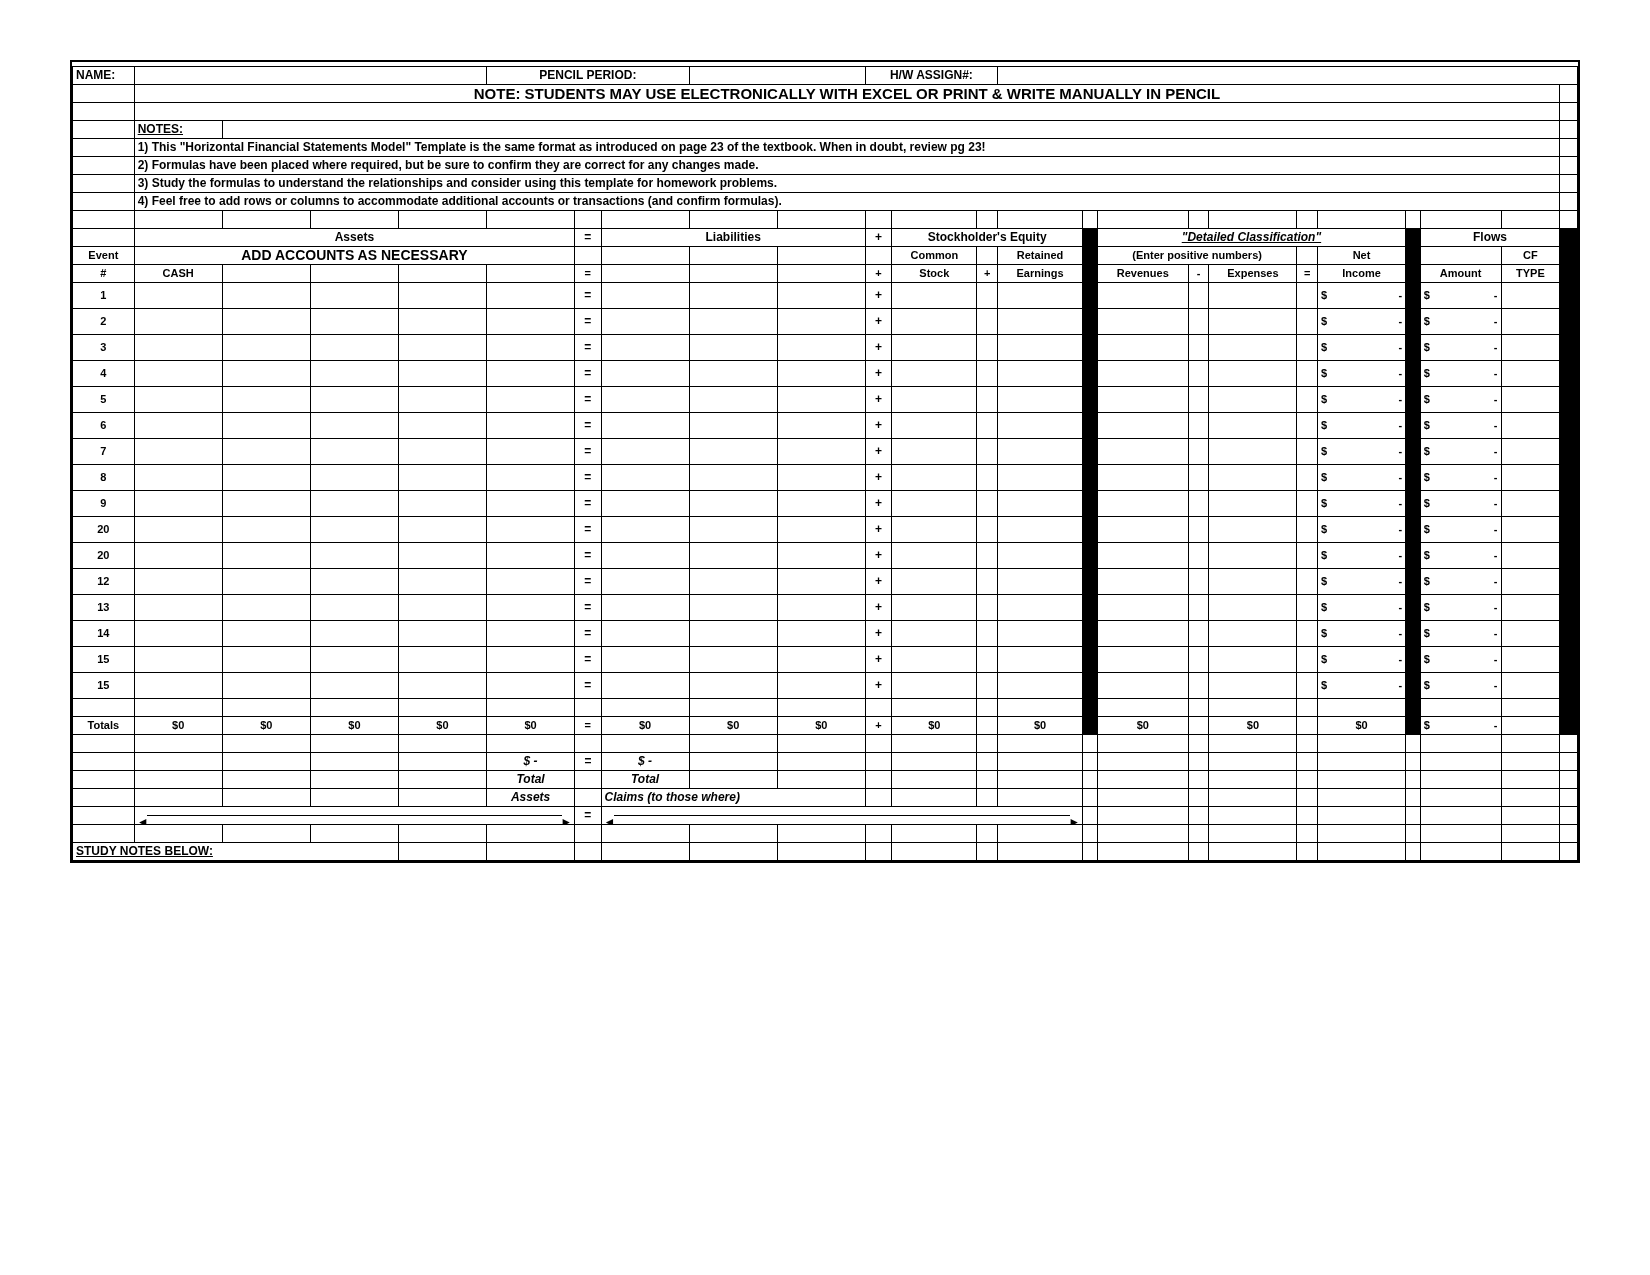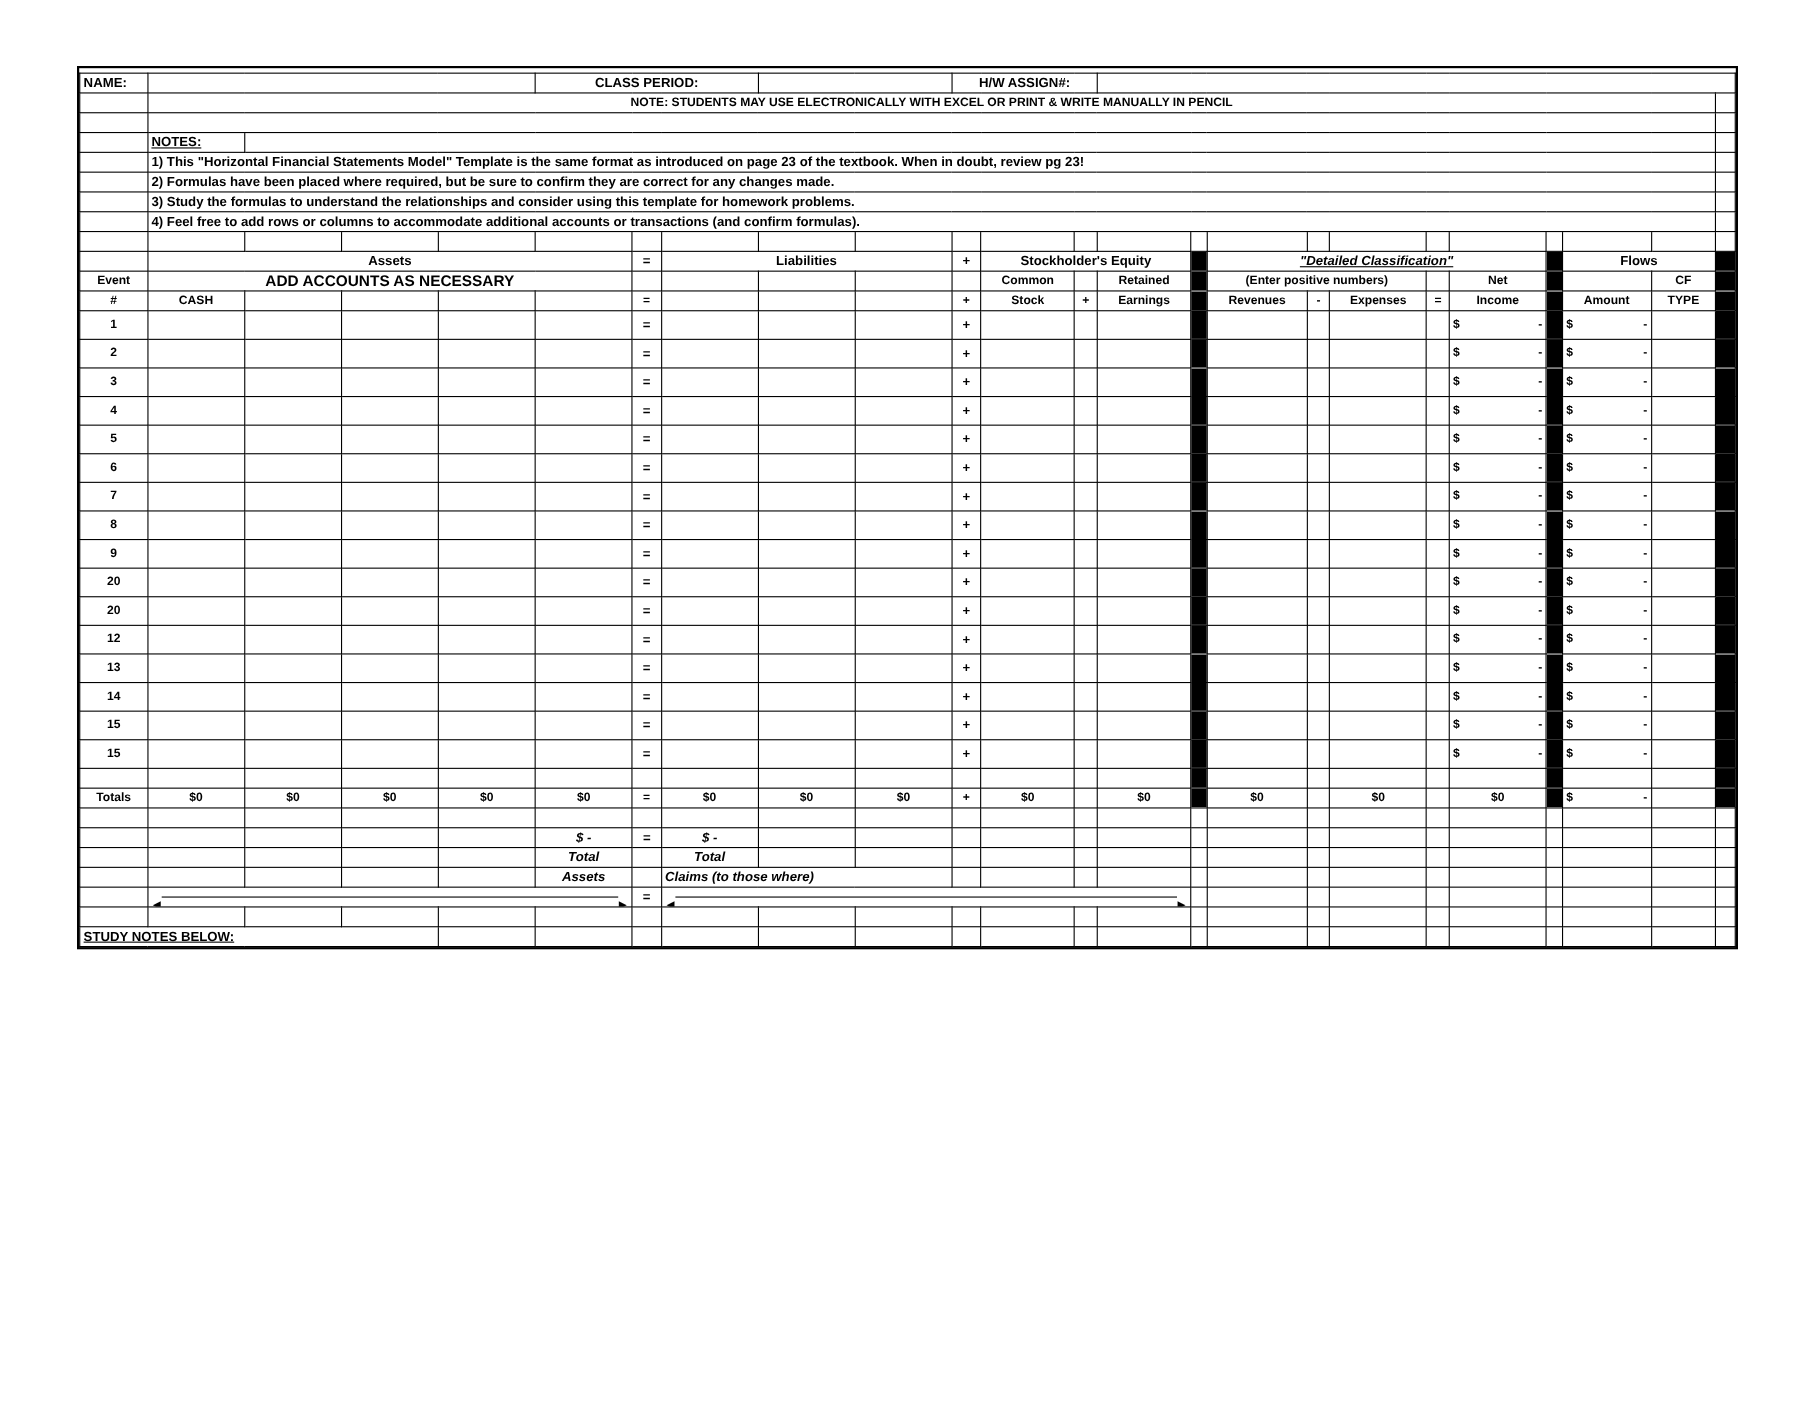--- a/index.html
+++ b/index.html
@@ -35,21 +35,21 @@
   }
   .title-row td {
     text-align: center;
     font-weight: bold;
     font-size: 18px;
     height: 24px;
   }
   .subtitle-row td {
     text-align: center;
     font-weight: bold;
-    font-size: 11px;
+    font-size: 15px;
     height: 22px;
   }
   .notes-hd { font-weight: bold; text-decoration: underline; }
   .note-line td { font-weight: bold; }
   .sec-head { text-align: center; font-weight: bold; }
   .italic { font-style: italic; }
   .bold { font-weight: bold; }
   .ul { text-decoration: underline; }
   .c { text-align: center; }
   .blk { background: #000; }
@@ -91,21 +91,21 @@
       </colgroup>
 
       <tbody>
           <tr>
             <td colspan="24" style="height:4px;border:none;"></td>
           </tr>
 
       <tr>
         <td class="bold">NAME:</td>
         <td colspan="4"></td>
-        <td colspan="3" class="bold c">CLASS PERIOD:</td>
+        <td colspan="3" class="bold c">PENCIL PERIOD:</td>
         <td colspan="2"></td>
         <td colspan="3" class="bold c">H/W ASSIGN#:</td>
         <td colspan="11"></td>
       </tr>
 
       <tr class="subtitle-row">
         <td></td>
         <td colspan="22">NOTE: STUDENTS MAY USE ELECTRONICALLY WITH EXCEL OR PRINT &amp; WRITE MANUALLY IN PENCIL</td>
         <td></td>
       </tr>

